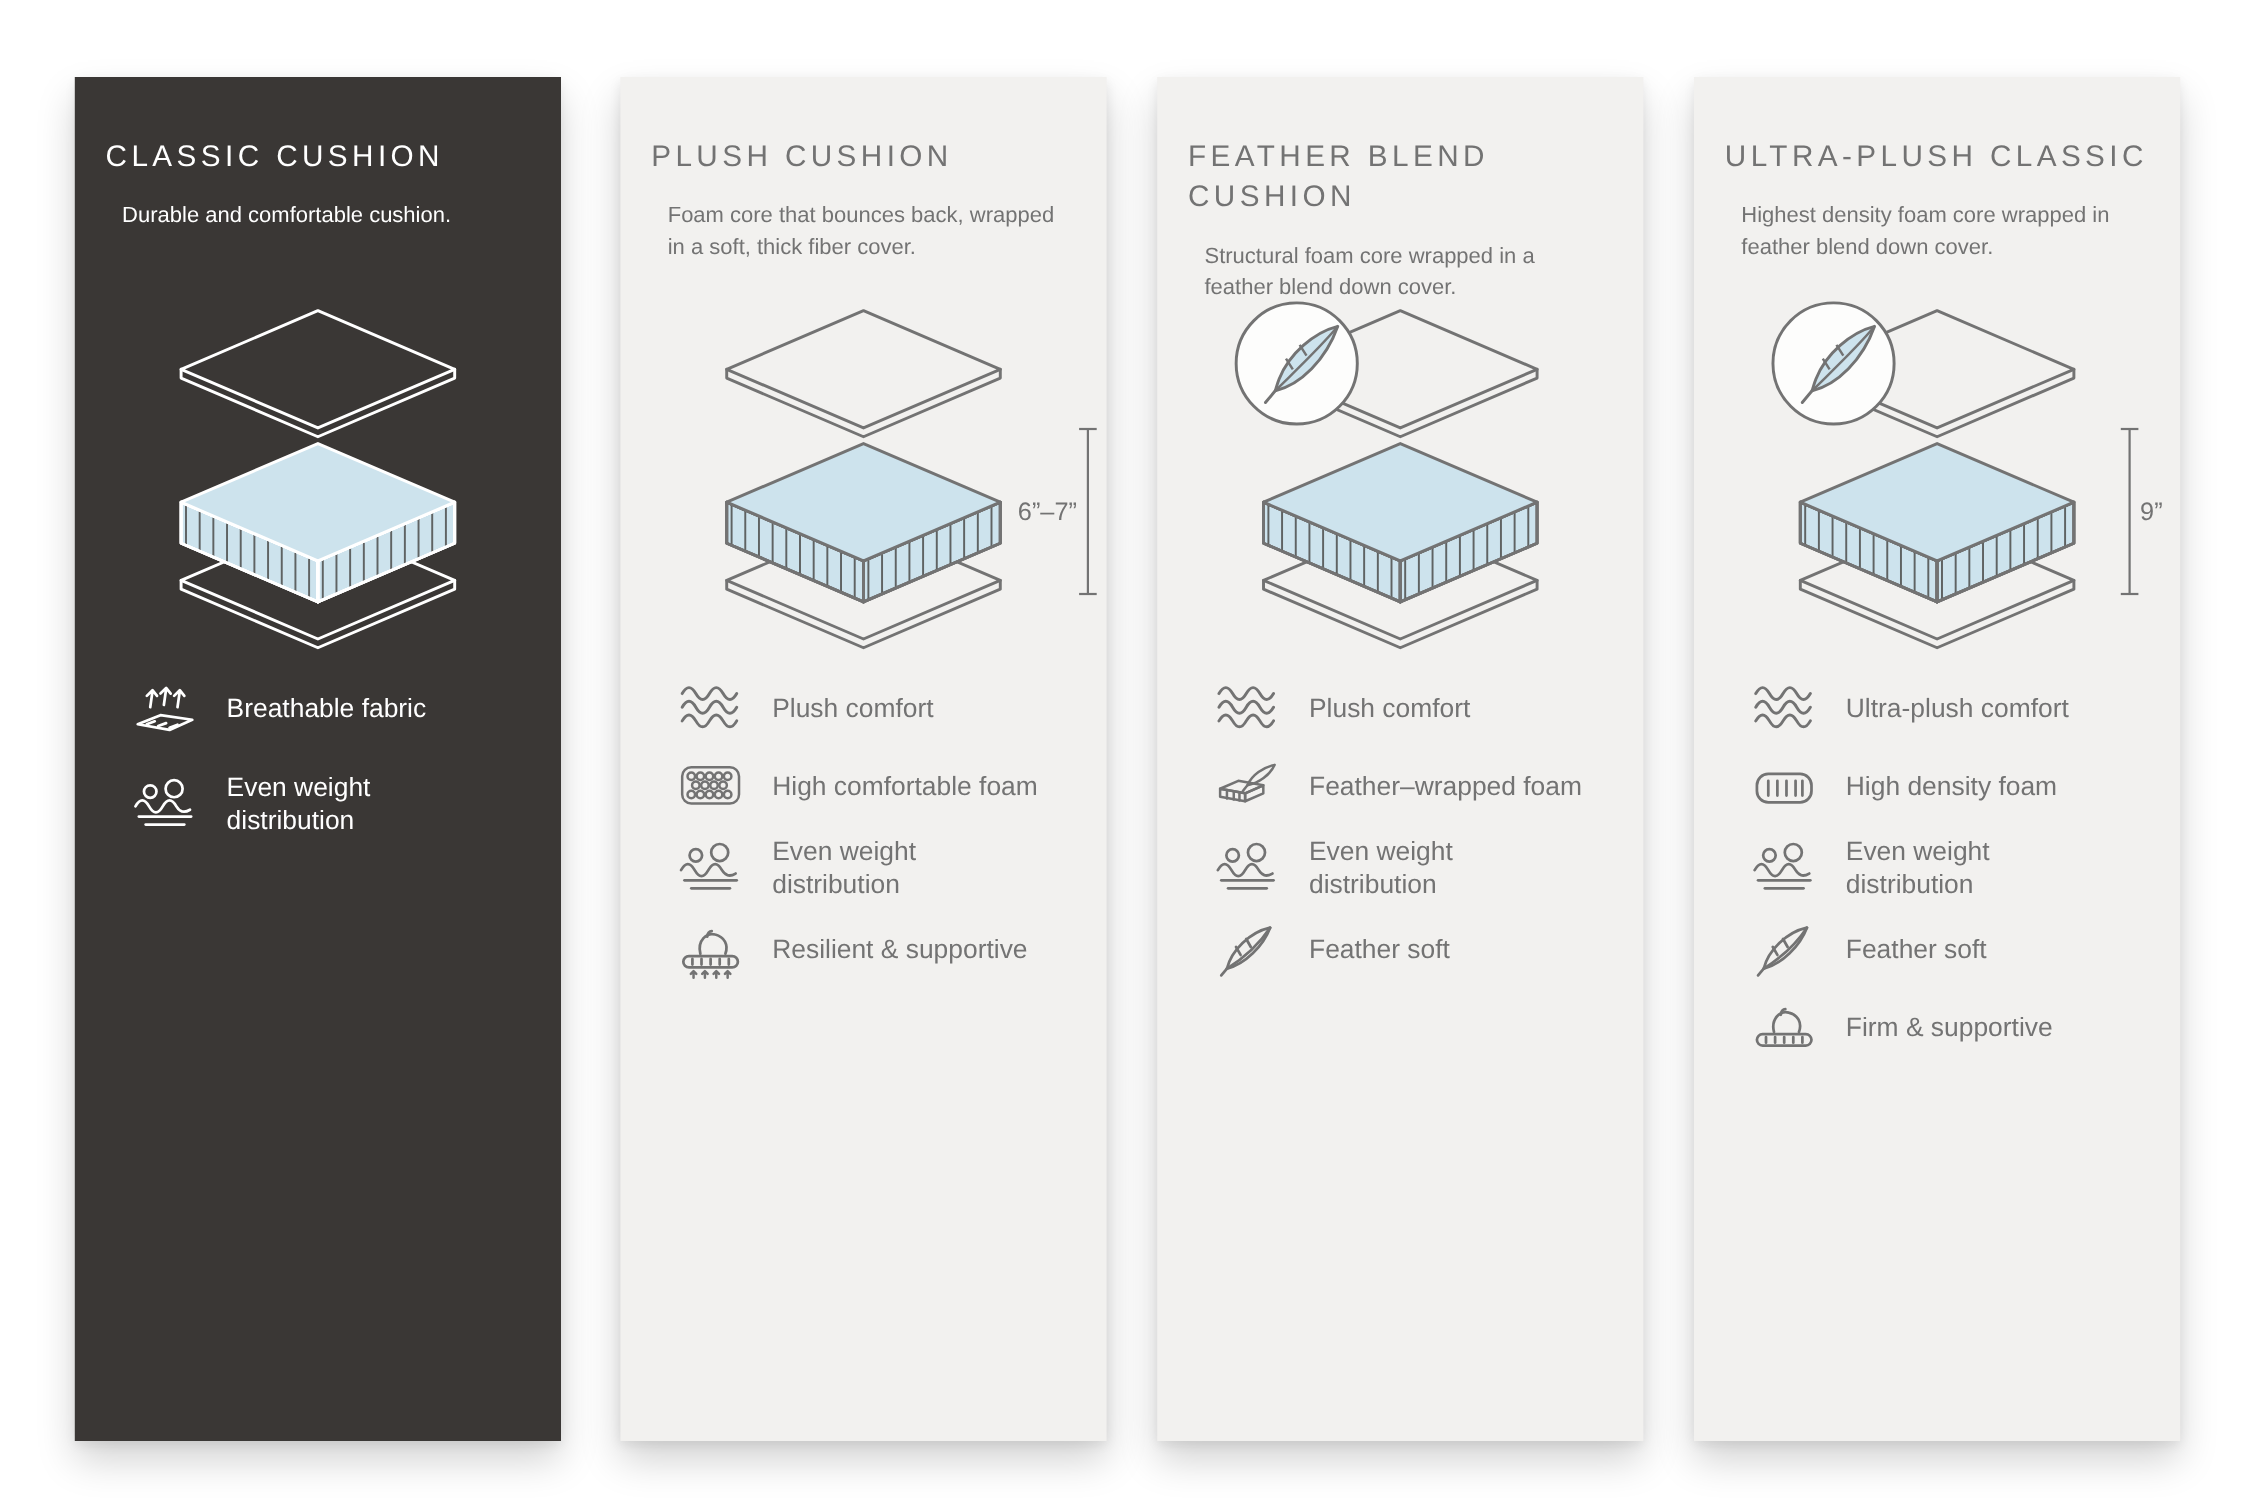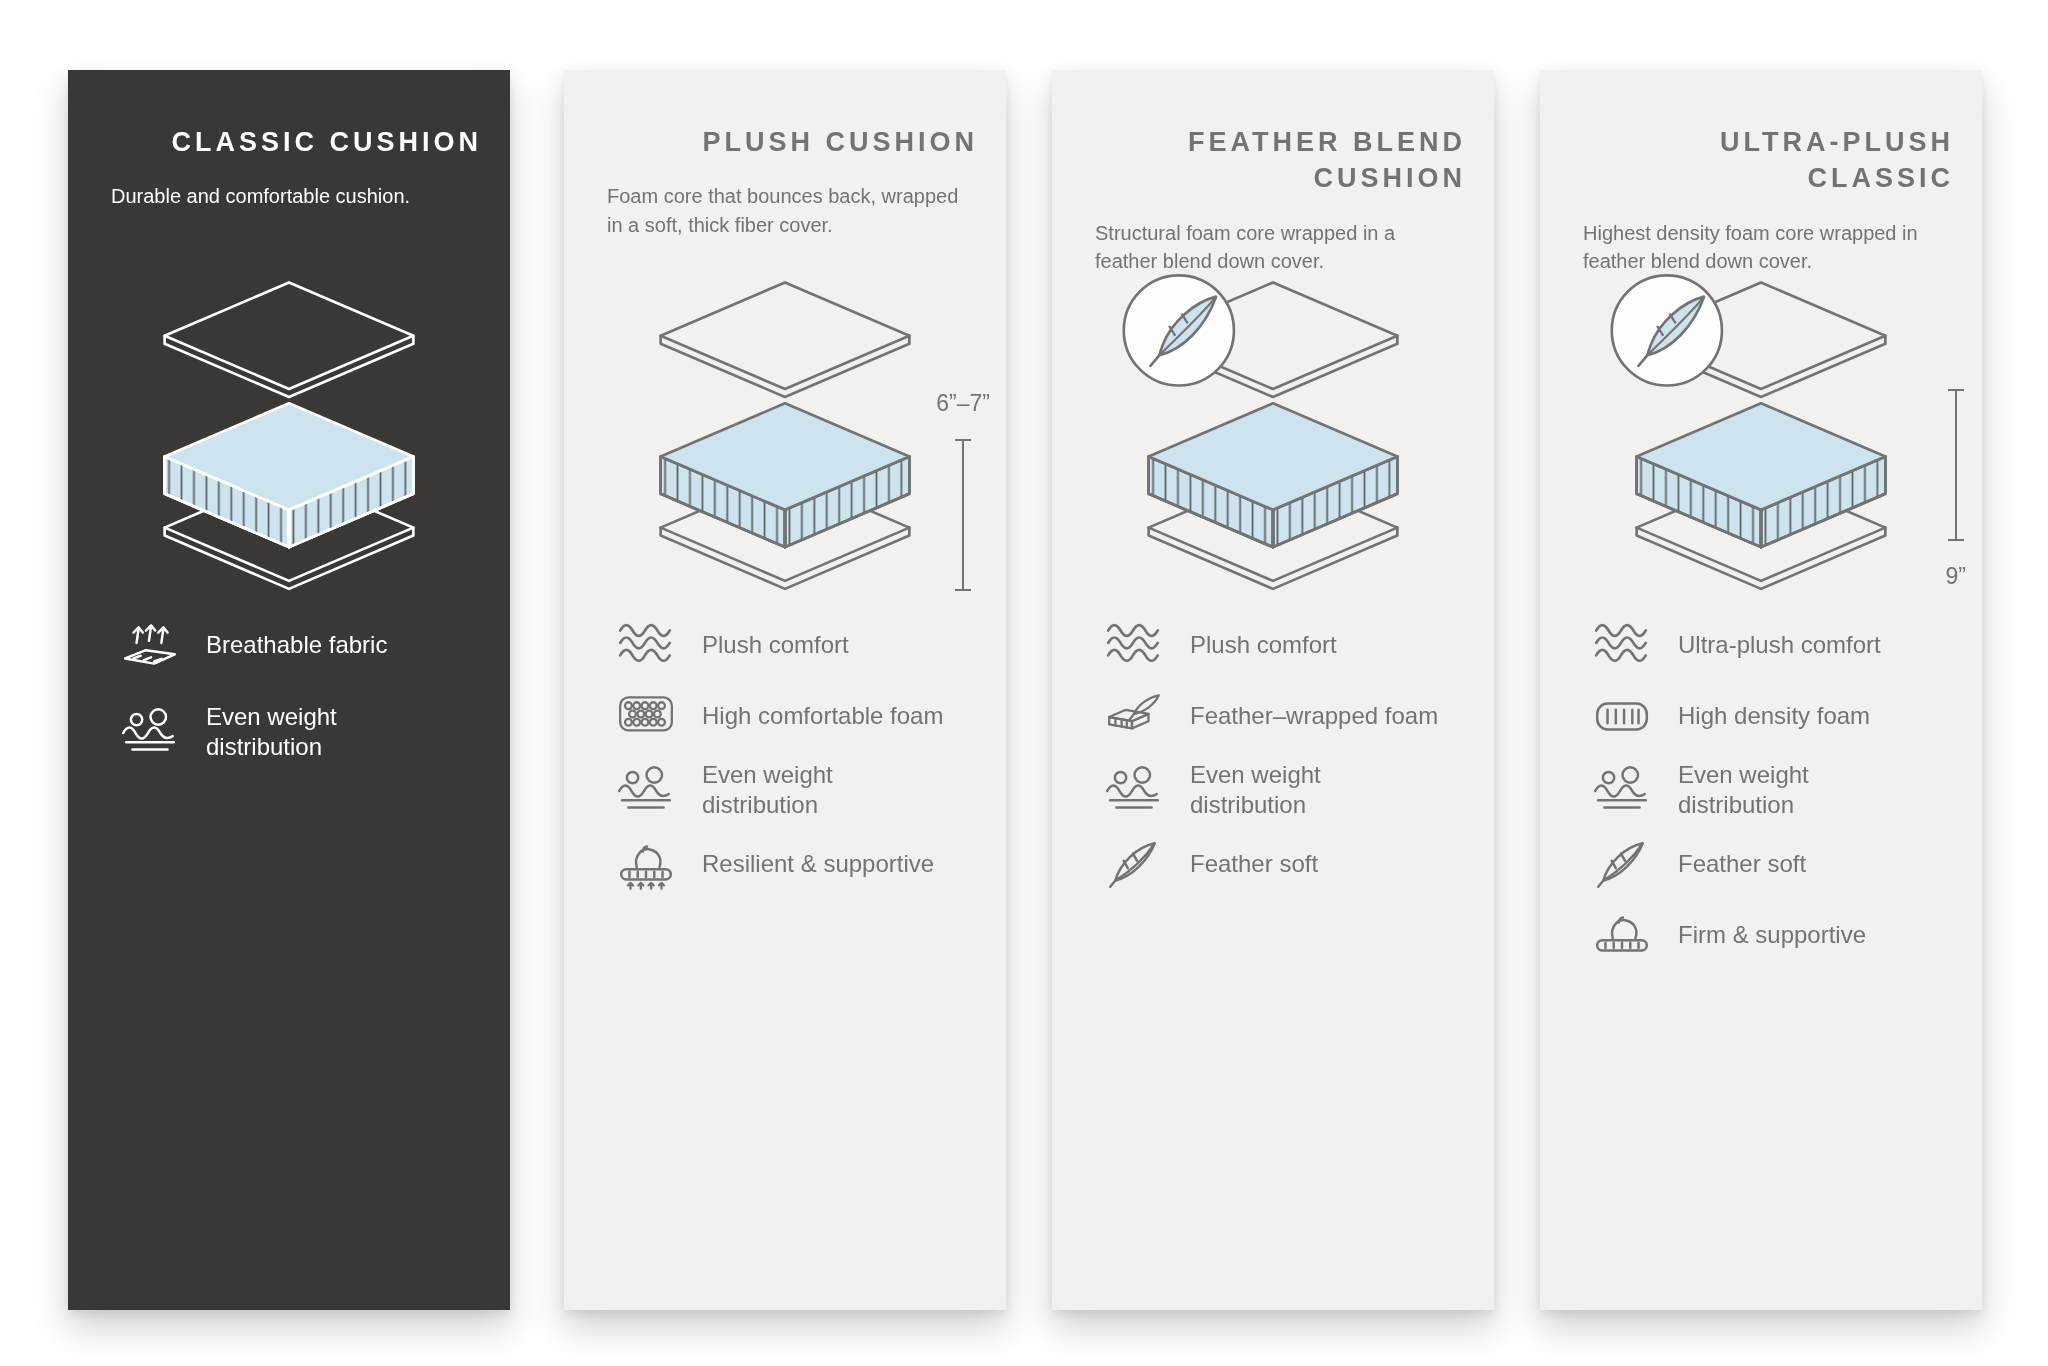--- a/index.html
+++ b/index.html
@@ -15,36 +15,36 @@
     background:#f2f1ef; color:#737373;
     box-shadow:0 18px 34px rgba(0,0,0,.18), 0 4px 10px rgba(0,0,0,.08);
   }
   .panel.dark { background:#3a3735; color:#ffffff; }
   .panel.p1 { left:68px; }
   .panel.p2 { left:564px; }
   .panel.p3 { left:1052px; }
   .panel.p4 { left:1540px; }
 
   .title {
-    margin:0; padding:54px 28px 0; text-align:right;
-    font-size:27px; font-weight:bold; letter-spacing:4px; line-height:1.35;
+    margin:0; padding:54px 28px 0; text-align:left;
+    font-size:27px; font-weight:normal; letter-spacing:4px; line-height:1.35;
   }
   .desc {
     margin:22px auto 0; max-width:372px; padding:0 8px;
     font-size:20px; line-height:1.42; text-align:left;
   }
 
   .diagram {
     position:absolute; top:198px; left:0; width:100%; height:345px;
     display:flex; justify-content:center;
   }
   svg.cushion { width:302px; height:338px; overflow:visible; }
 
   .dim {
-    position:absolute; top:122px; display:flex; align-items:center; gap:23px;flex-direction:column;
+    position:absolute; top:122px; display:flex; align-items:center; gap:9px;
   }
   .dim.right-side { right:16px; }
   .dim-line { display:block; width:2px; height:150px; background:currentColor; position:relative; }
   .dim-line::before, .dim-line::after {
     content:""; position:absolute; left:-7px; width:16px; height:2px; background:currentColor;
   }
   .dim-line::before { top:-1px; } .dim-line::after { bottom:-1px; }
   .dim-label { font-size:23px; white-space:nowrap; }
 
   .features {

